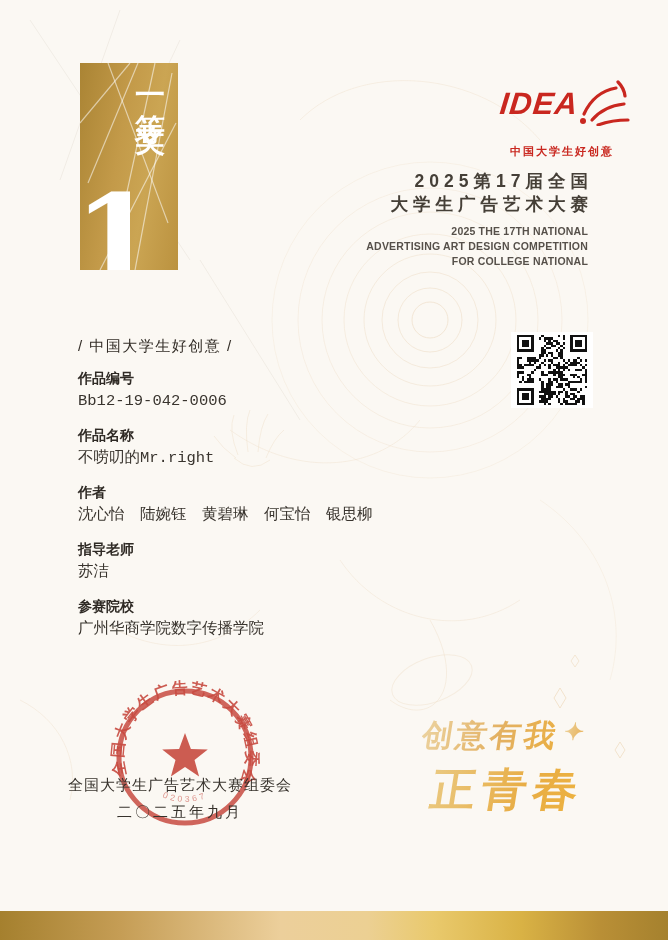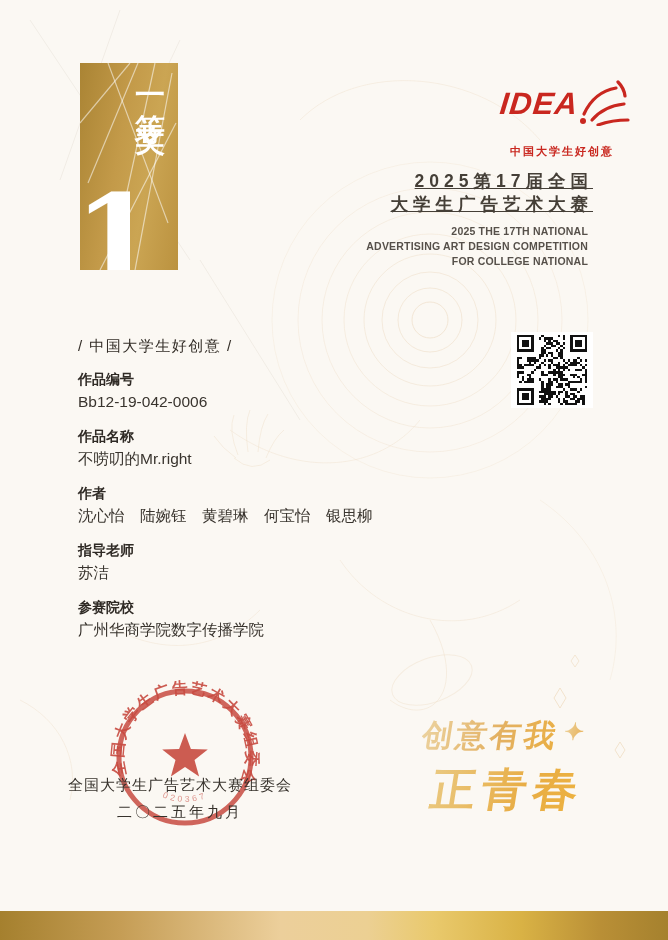--- a/index.html
+++ b/index.html
@@ -22,28 +22,28 @@
   
   .logo-wrap { position:absolute; left:492px; top:80px; width:140px; text-align:center; }
   .logo-row { position:relative; height:46px; }
   .logo-text { position:absolute; left:8px; top:6px; font-size:31px; font-weight:900;
                font-style:italic; color:#c9271f; letter-spacing:1px; transform:skewX(-6deg); }
   .logo-sun { position:absolute; left:86px; top:0; }
   .logo-tagline { font-size:11px; color:#c9271f; letter-spacing:2px; font-weight:600; margin-top:18px; }
 
   
   .title-block { position:absolute; top:170px; right:80px; text-align:right; }
-  .title-zh { font-size:17.5px; font-weight:bold; color:#453f37; letter-spacing:5px; line-height:23px; margin-right:-5px;text-decoration:underline; }
+  .title-zh { font-size:17.5px; font-weight:bold; color:#453f37; letter-spacing:5px; line-height:23px; margin-right:-5px; }
   .title-en { margin-top:8px; font-size:10.5px; font-weight:bold; color:#56504a; line-height:15px; letter-spacing:.2px; }
 
   
   .category { position:absolute; left:78px; top:337px; font-size:15px; color:#332d27; letter-spacing:1.5px; font-weight:500; }
 
   
-  .fields { position:absolute; left:78px; top:371px; width:400px; }
+  .fields { position:absolute; left:78px; top:371px; width:400px;font-family:Liberation Mono, monospace; }
   .field { margin-bottom:17px; }
   .field-label { font-size:14px; font-weight:bold; color:#2f2a25; line-height:16px; }
   .field-value { font-size:15.5px; color:#39342e; line-height:19px; margin-top:5px; }
 
   
   .qr { position:absolute; left:511px; top:332px; width:82px; height:76px; background:#fff; padding:3px; }
   .qr svg { width:100%; height:100%; display:block; }
 
   
   .stamp { position:absolute; left:105px; top:677px; width:160px; height:160px; opacity:.9;

